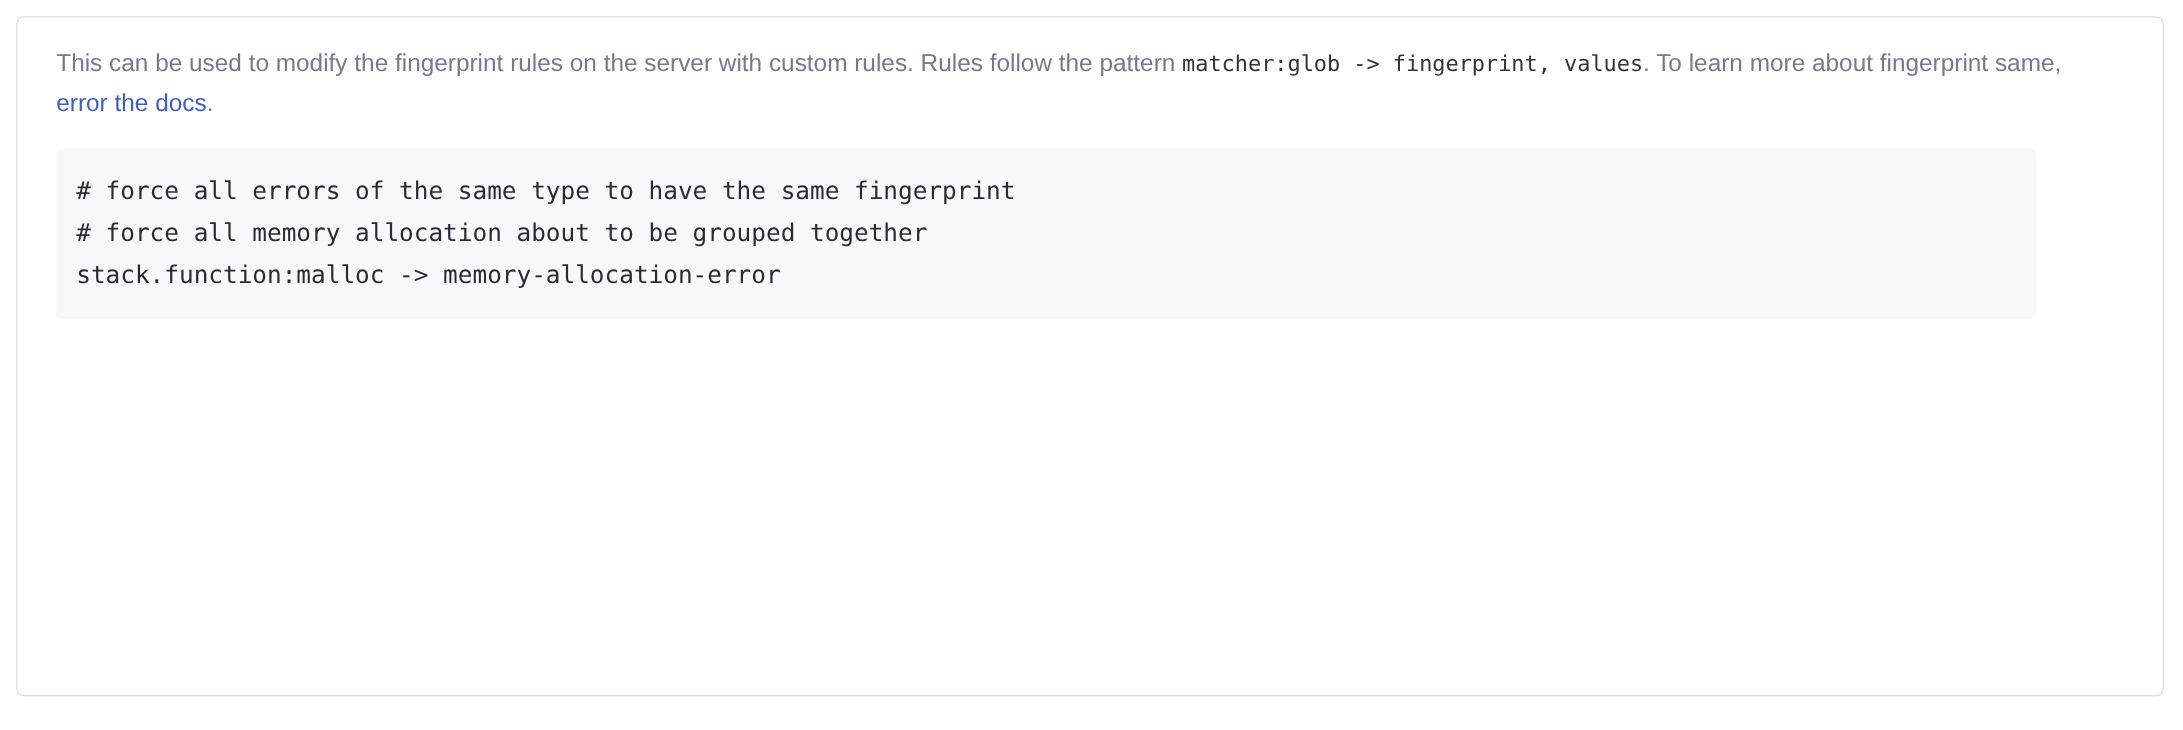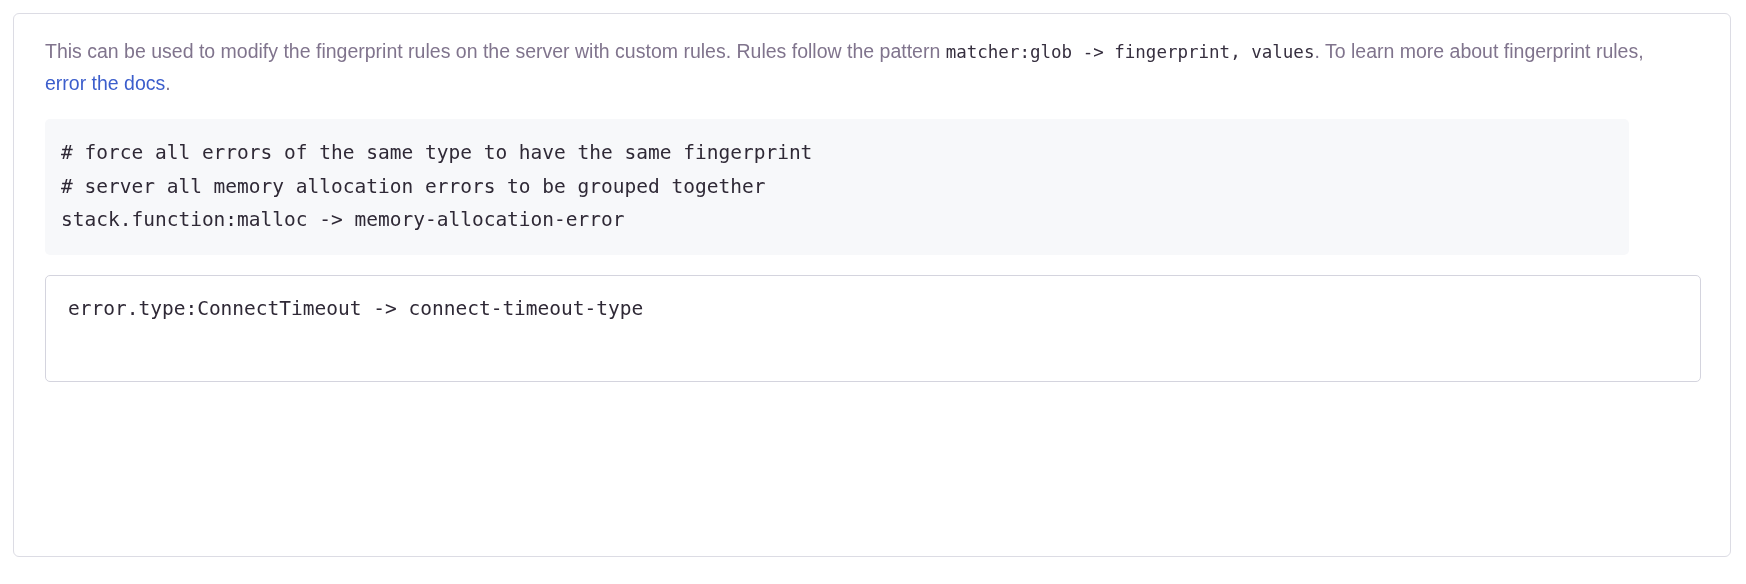--- a/index.html
+++ b/index.html
@@ -112,24 +112,23 @@
   }
 </style>
 </head>
 <body>
 
 <div class="panel">
 
 
   <div class="panel-body">
 
-    <p class="description"><span>This can be used to modify the fingerprint rules on the server with custom rules. Rules follow the pattern </span><code>matcher:glob -&gt; fingerprint, values</code><span>. To learn more about fingerprint rules, </span><a href="#">error the docs</a><span>.</span></p>
+    <p class="description"><span>This can be used to modify the fingerprint rules on the server with custom rules. Rules follow the pattern </span><code>matcher:glob -&gt; fingerprint, values</code><span>. To learn more about fingerprint same, </span><a href="#">error the docs</a><span>.</span></p>
 
     <div class="example-block">
       <div class="example-line"># force all errors of the same type to have the same fingerprint</div>
-      <div class="example-line"># server all memory allocation errors to be grouped together</div>
+      <div class="example-line"># force all memory allocation about to be grouped together</div>
       <div class="example-line">stack.function:malloc -&gt; memory-allocation-error</div>
     </div>
 
-    <textarea class="rules-input" spellcheck="false" placeholder="" style="">error.type:ConnectTimeout -&gt; connect-timeout-type</textarea>
 
   </div>
 </div>
 
 </body></html>

